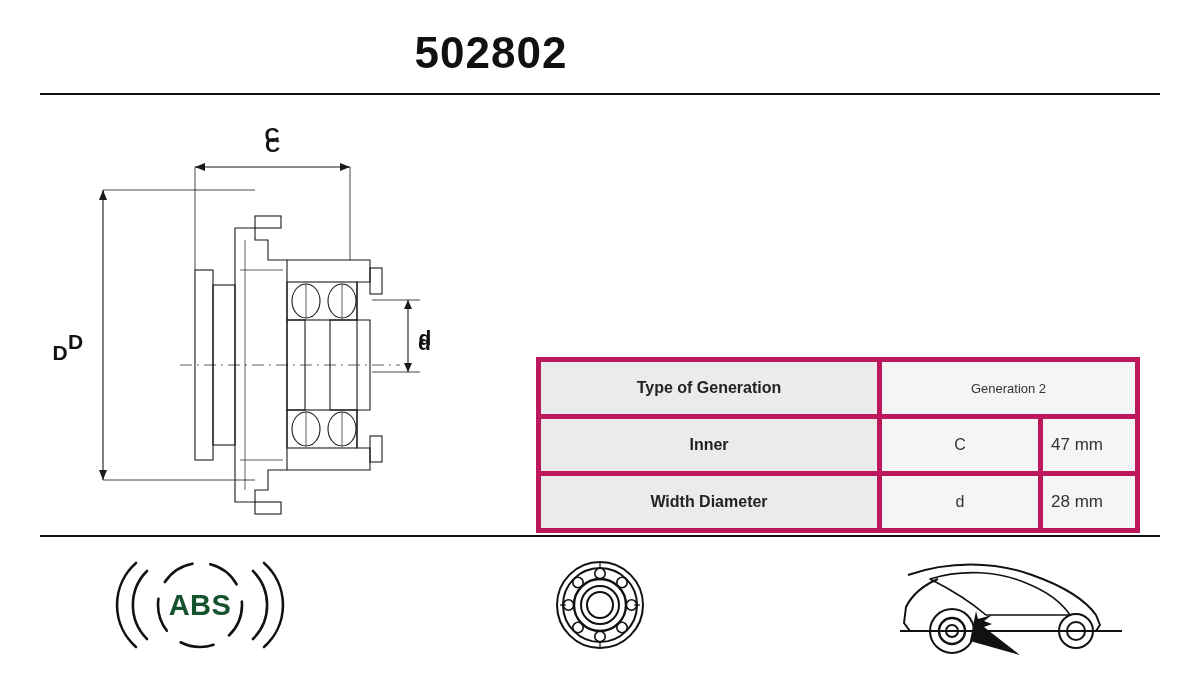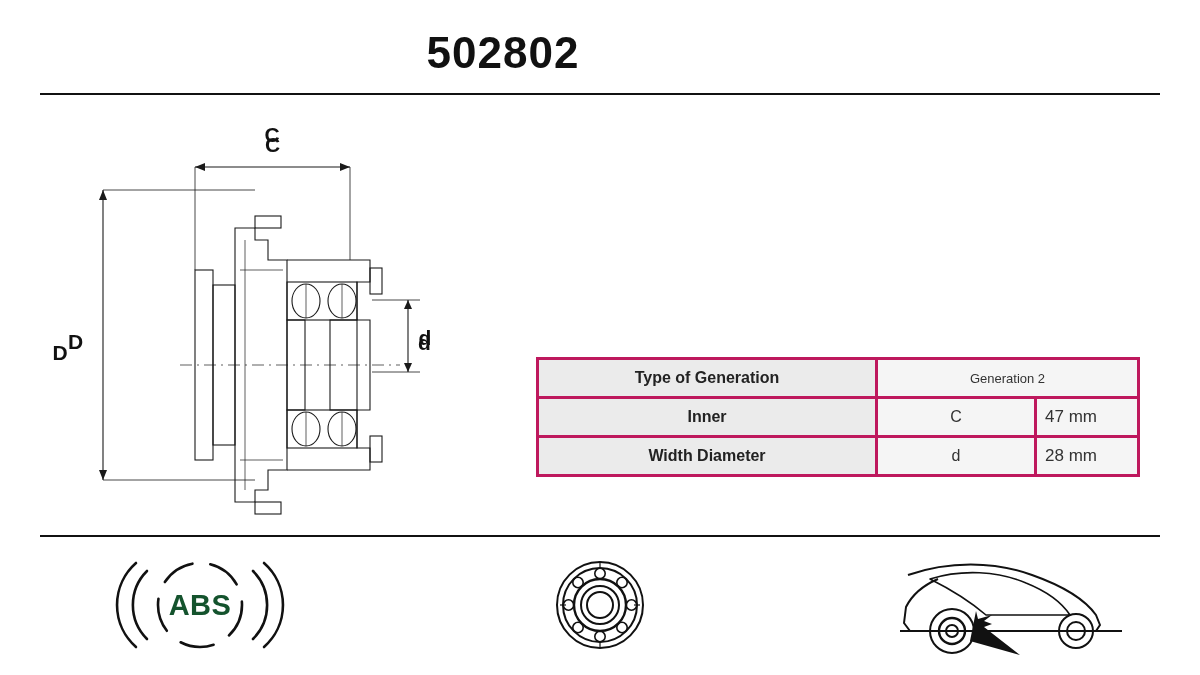--- a/index.html
+++ b/index.html
@@ -26,21 +26,21 @@
   .brand {
     position: absolute;
     left: 42px;
     top: 30px;
     width: 180px;
     height: 50px;
   }
   .brand svg { display: block; }
   .part-number {
     position: absolute;
-    left: 12px;
+    left: 0;
     top: 28px;
     width: 982px;
     text-align: center;
     font-size: 44px;
     font-weight: bold;
     letter-spacing: 1px;
     color: #111;
   }
   .rule-top {
     position: absolute;
@@ -72,22 +72,22 @@
   .spec-table {
     position: absolute;
     left: 536px;
     top: 357px;
     width: 604px;
     border-collapse: collapse;
     font-size: 16px;
   }
   .spec-table td {
     height: 36px;
-    border: 3px solid #be185d;
-    padding: 0 8px;
+    border: 5px solid #be185d;
+    padding: 8px 8px;
     vertical-align: middle;
   }
   .spec-table .c-label {
     width: 320px;
     background: #ebebeb;
     text-align: center;
     font-weight: bold;
     font-size: 16px;
     color: #222;
   }

